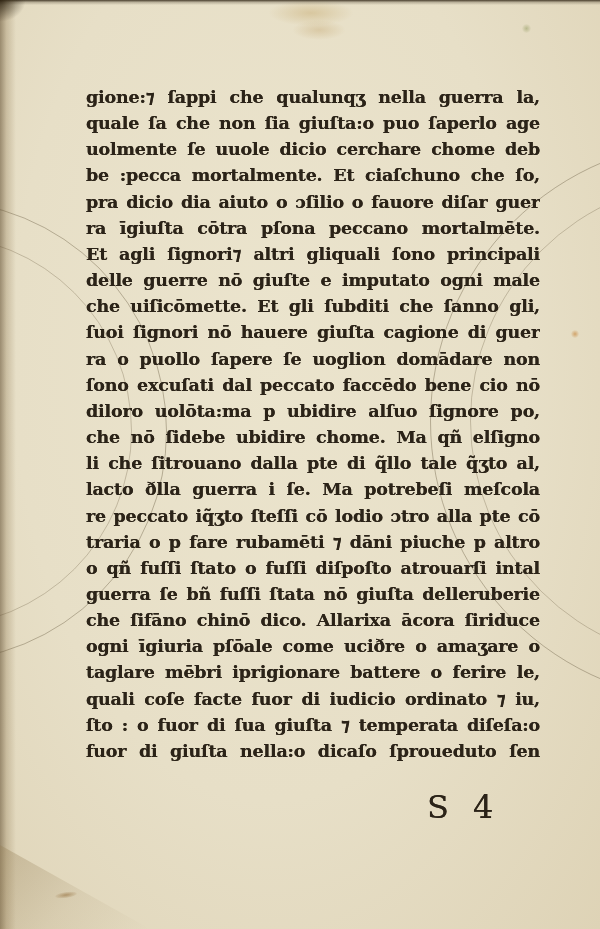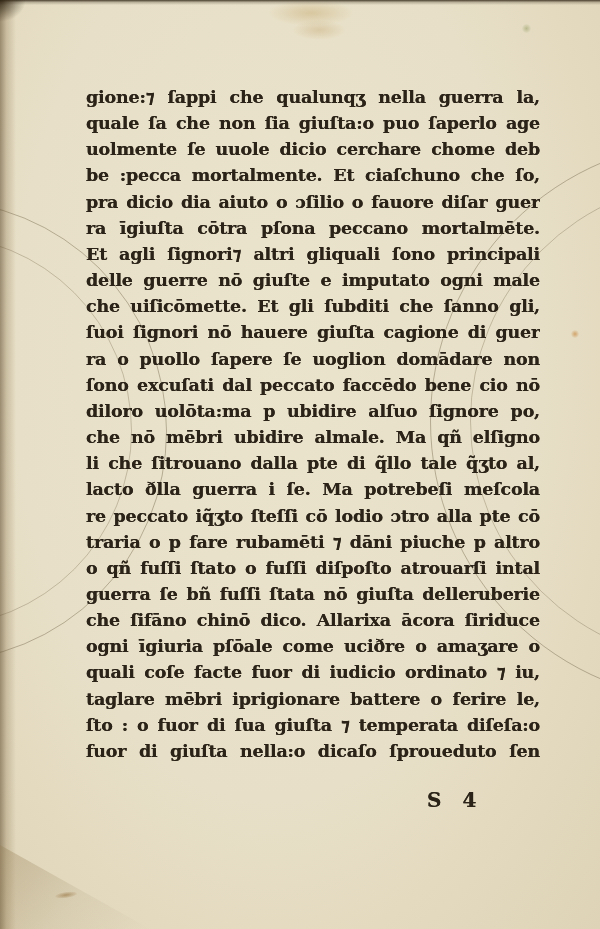--- a/index.html
+++ b/index.html
@@ -66,21 +66,21 @@
     font-weight:700;
     letter-spacing:-0.2px;
     color:#2b2318;
     text-shadow:0 0 .5px rgba(43,35,24,.85);
     white-space:nowrap;
     text-align:justify;
     text-align-last:justify;
   }
   .signature{
     position:absolute;left:427px;top:788px;
-    font-size:20px;font-weight:700;color:#2b2318;
+    font-size:32px;font-weight:400;color:#2b2318;
     letter-spacing:7px;
     text-shadow:0 0 .5px rgba(43,35,24,.85);
   }
 </style>
 </head>
 <body>
 
 <div class="page">
   <div class="stamp r1"></div>
   <div class="stamp r2"></div>
@@ -100,31 +100,31 @@
       <div class="line">be :pecca mortalmente. Et ciaſchuno che ſo,</div>
       <div class="line">pra dicio dia aiuto o ɔſilio o fauore diſar guer</div>
       <div class="line">ra īgiuſta cōtra pſona peccano mortalmēte.</div>
       <div class="line">Et agli ſignori⁊ altri gliquali ſono principali</div>
       <div class="line">delle guerre nō giuſte e imputato ogni male</div>
       <div class="line">che uiſicōmette. Et gli ſubditi che ſanno gli,</div>
       <div class="line">ſuoi ſignori nō hauere giuſta cagione di guer</div>
       <div class="line">ra o puollo ſapere ſe uoglion domādare non</div>
       <div class="line">ſono excuſati dal peccato faccēdo bene cio nō</div>
       <div class="line">diloro uolōta:ma p ubidire alſuo ſignore po,</div>
-      <div class="line">che nō mēbri ubidire almale. Ma qñ elſigno</div>
+      <div class="line">che nō ſidebe ubidire chome. Ma qñ elſigno</div>
       <div class="line">li che ſitrouano dalla pte di q̃llo tale q̃ʒto al,</div>
       <div class="line">lacto ðlla guerra i ſe. Ma potrebeſi meſcola</div>
       <div class="line">re peccato iq̃ʒto ſteſſi cō lodio ɔtro alla pte cō</div>
       <div class="line">traria o p fare rubamēti ⁊ dāni piuche p altro</div>
       <div class="line">o qñ fuſſi ſtato o fuſſi diſpoſto atrouarſi intal</div>
       <div class="line">guerra ſe bñ fuſſi ſtata nō giuſta delleruberie</div>
       <div class="line">che ſifāno chinō dico. Allarixa ācora ſiriduce</div>
       <div class="line">ogni īgiuria pſōale come uciðre o amaʒare o</div>
+      <div class="line">taglare mēbri iprigionare battere o ferire le,</div>
       <div class="line">quali coſe facte fuor di iudicio ordinato ⁊ iu,</div>
-      <div class="line">taglare mēbri iprigionare battere o ferire le,</div>
       <div class="line">ſto : o fuor di ſua giuſta ⁊ temperata diſeſa:o</div>
       <div class="line">fuor di giuſta nella:o dicaſo ſproueduto ſen</div>
     </div>
 
   <div class="signature">S 4</div>
 
   <div class="edge-top"></div>
   <div class="edge-left"></div>
   <div class="corner-top-left"></div>
   <div class="fold-bottom-left"></div>

